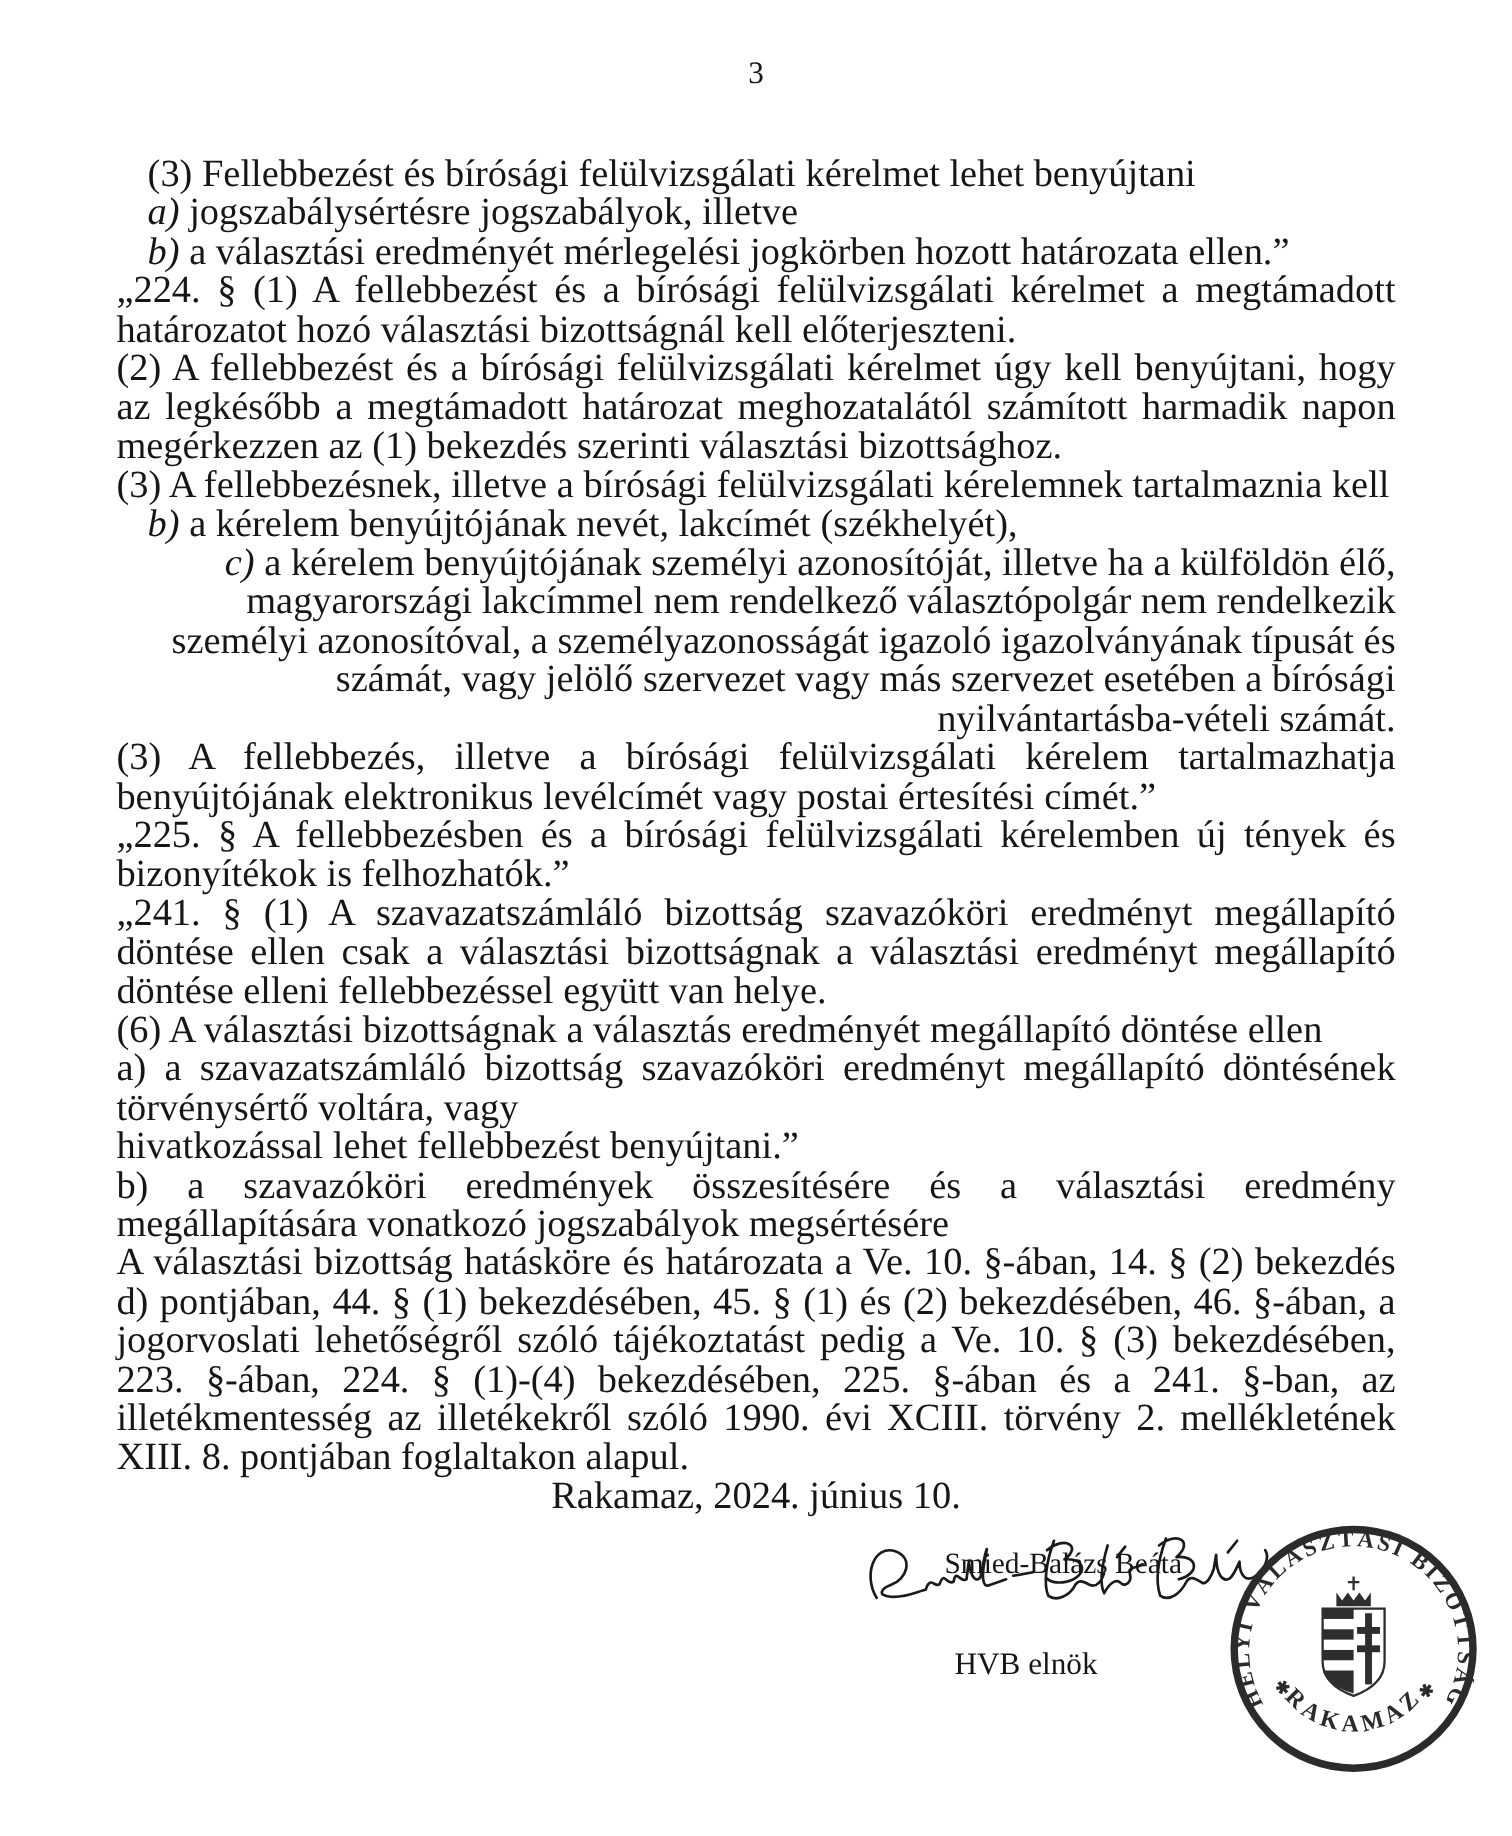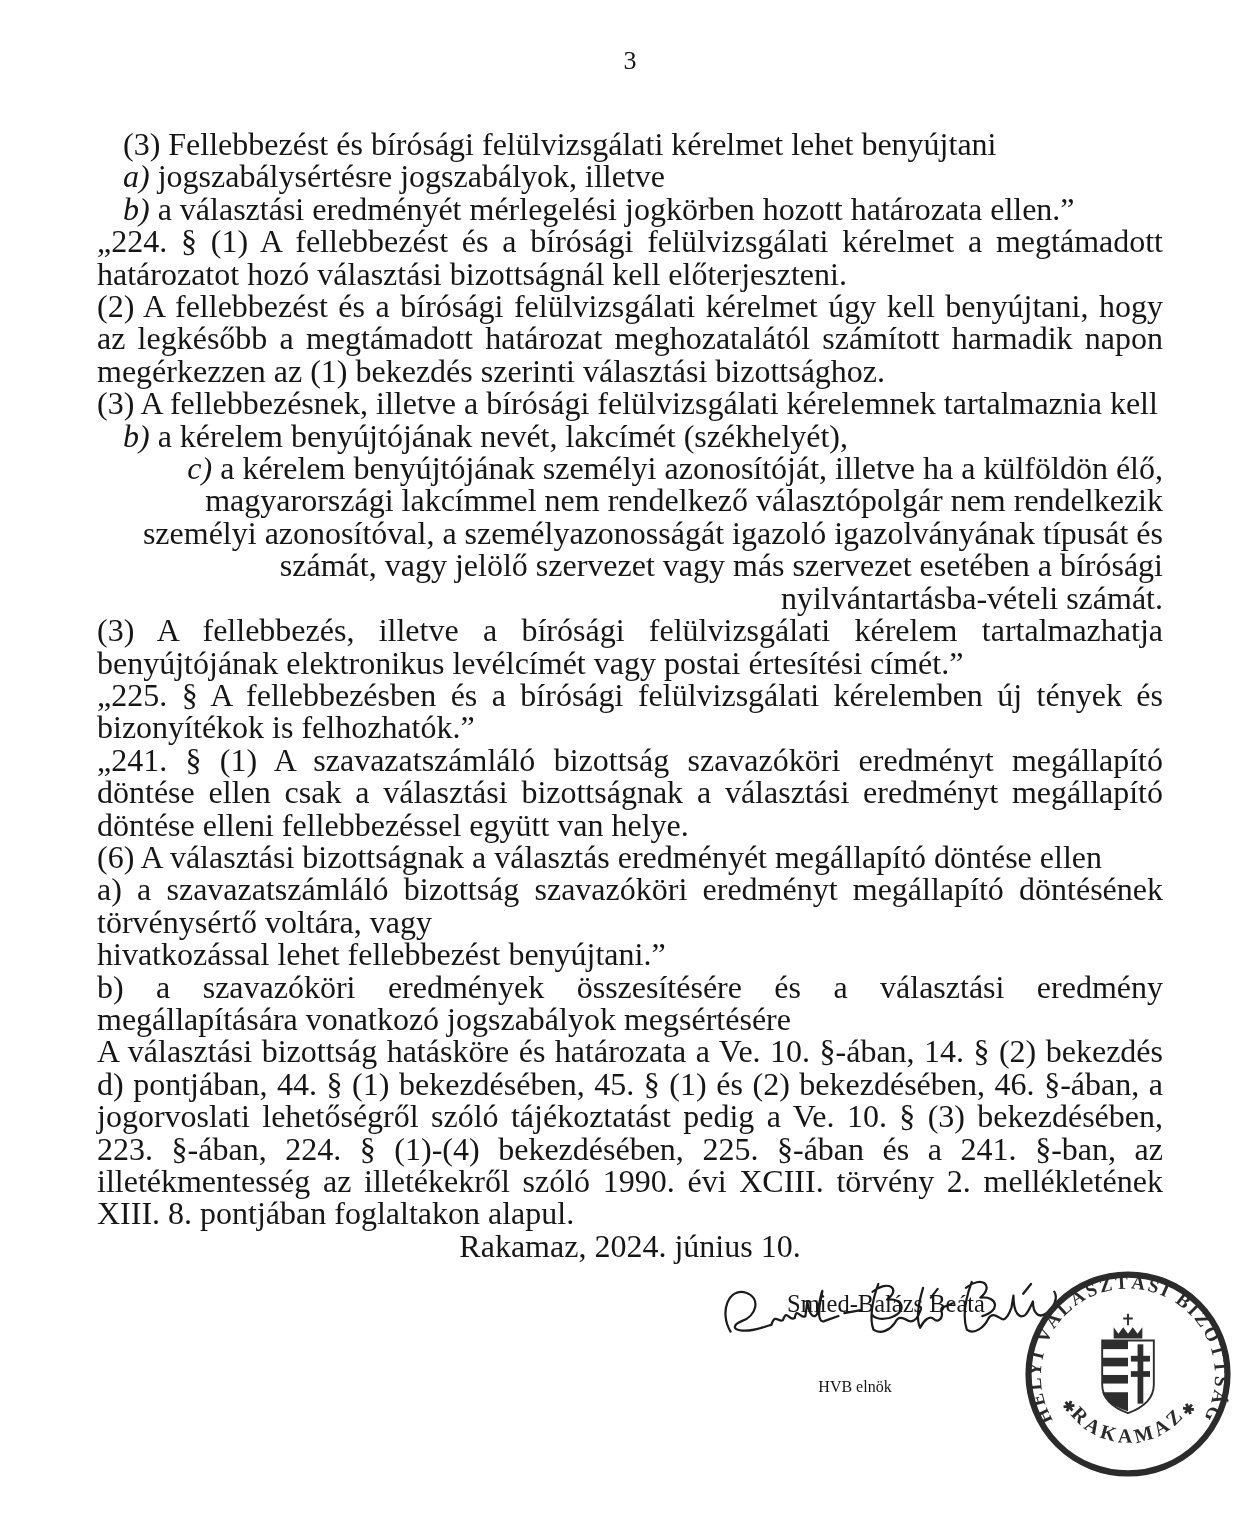--- a/index.html
+++ b/index.html
@@ -30,21 +30,21 @@
   .sig-script {
     position:absolute; left:715px; top:1268px;
     width:350px; height:100px;
   }
   .sig-name {
     position:absolute; left:725px; top:1288px; width:260px;
     text-align:right; font-size:24.5px; line-height:32px;
   }
   .sig-title {
     position:absolute; left:725px; top:1371px; width:260px;
-    text-align:center; font-size:16px; line-height:32px;
+    text-align:center; font-size:26px; line-height:32px;
   }
   .stamp {
     position:absolute; left:1018px; top:1264px;
     width:220px; height:220px;
   }
   .stamp text { font-family:"Liberation Serif", serif; font-weight:bold; }
 </style>
 </head>
 <body>
 

